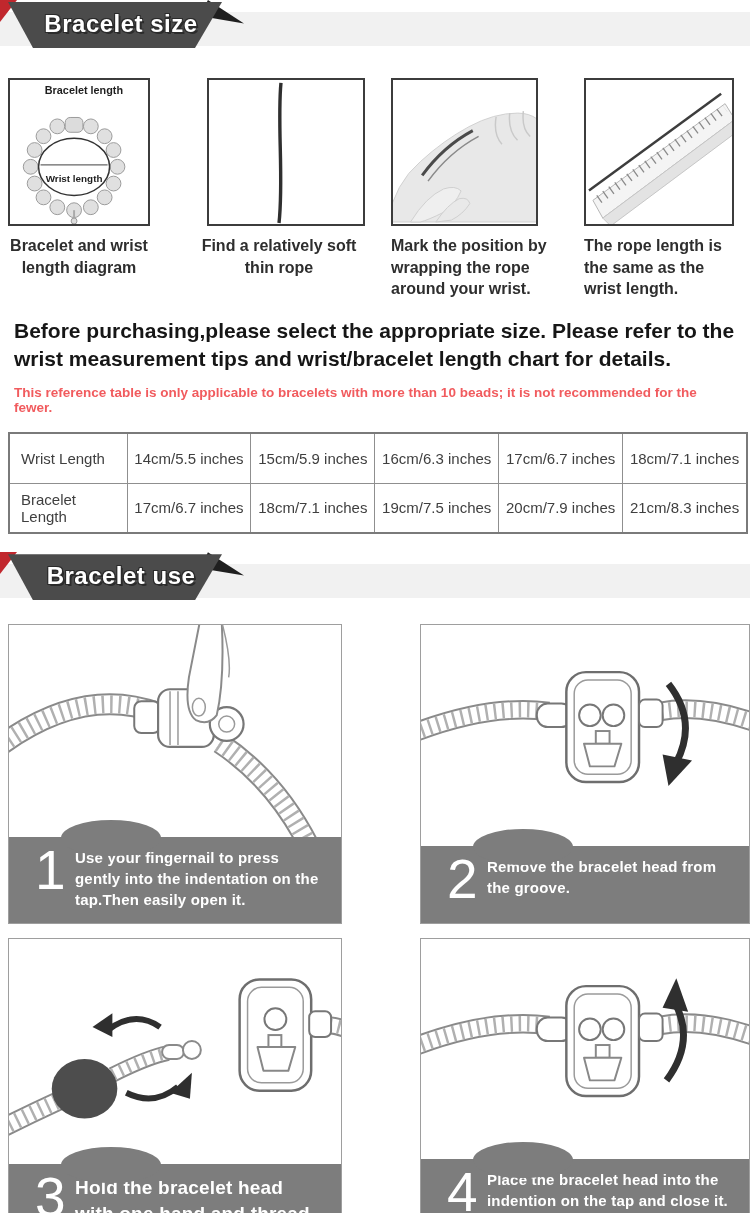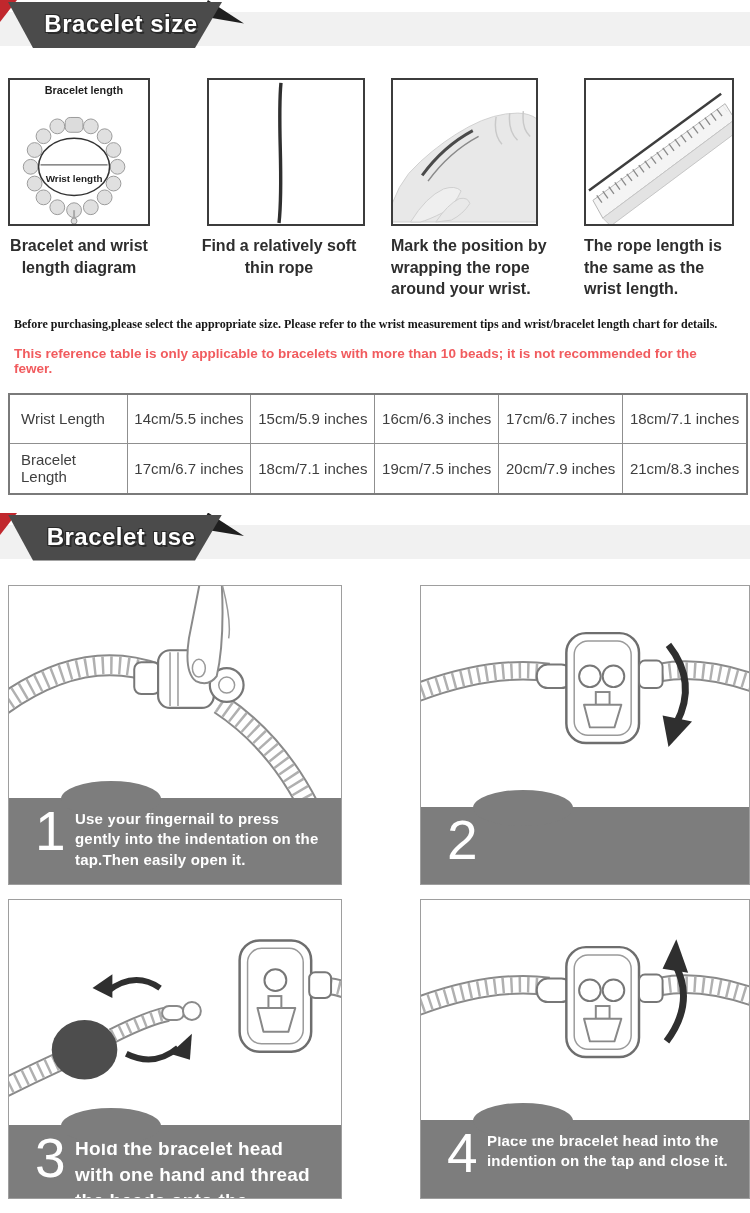--- a/index.html
+++ b/index.html
@@ -28,21 +28,21 @@
   .m-col.c2 { margin-left:57px; width:158px; }
   .m-col.c3 { margin-left:26px; width:147px; }
   .m-col.c4 { margin-left:46px; width:150px; }
   .m-box { width:100%; height:148px; background:#fff; border:2px solid #3c3c3c; overflow:hidden; }
   .m-cap { margin-top:9px; font-size:16px; font-weight:700; color:#2e2e2e; line-height:1.35; }
   .m-col.c1 .m-cap { text-align:center; }
   .m-col.c2 .m-cap { text-align:center; width:170px; margin-left:-13px; }
   .m-col.c3 .m-cap { width:160px; }
   .m-col.c4 .m-cap { width:152px; }
   
-  .intro { margin:17px 14px 0 14px; font-size:12px; font-weight:700; line-height:1.32; color:#161616;font-family:Liberation Serif, serif; }
+  .intro { margin:17px 14px 0 14px; font-size:21px; font-weight:700; line-height:1.32; color:#161616; }
   .notice { margin:13px 14px 0 14px; font-size:13.5px; font-weight:700; color:#f15b5e; }
   
   .size-table { margin:17px 0 0 8px; border-collapse:collapse; width:740px; background:#fff; }
   .size-table td { border:1px solid #8f8f8f; height:50px; font-size:15px; color:#3f3f3f;
     text-align:center; padding:0 4px; }
   .size-table { border:2px solid #7a7a7a; }
   .size-table td.lbl { width:118px; text-align:left; padding-left:11px; }
   
   .use-grid { margin-top:26px; }
   .use-row { display:flex; }
@@ -224,20 +224,21 @@
         <circle cx="196" cy="90" r="11" fill="#fff" stroke="#777" stroke-width="2"></circle>
         <rect x="178" y="106" width="14" height="13" fill="#fff" stroke="#888" stroke-width="2"></rect>
         <path d="M166,119 L204,119 L197,142 L172,142 Z" fill="#fff" stroke="#888" stroke-width="2" stroke-linejoin="round"></path>
         <rect x="222" y="74" width="24" height="28" rx="6" fill="#fff" stroke="#777" stroke-width="2"></rect>
         <path d="M252,58 Q282,96 260,138" fill="none" stroke="#2f2f2f" stroke-width="7"></path>
         <polygon points="246,130 276,136 252,162" fill="#2f2f2f"></polygon>
       </svg>
       <div class="cap-bar bar-b">
         <div class="bump"></div>
         <div class="step-num">2</div>
+        <div class="cap-text">Remove the bracelet head from the groove.</div>
       </div>
     </div>
   </div>
 
   <div class="use-row">
 
     <div class="panel p-left">
       <svg class="illus" viewBox="0 0 334 215">
         <g fill="none">
           <path d="M-8,190 Q48,162 100,140" stroke="#8a8a8a" stroke-width="20"></path>

